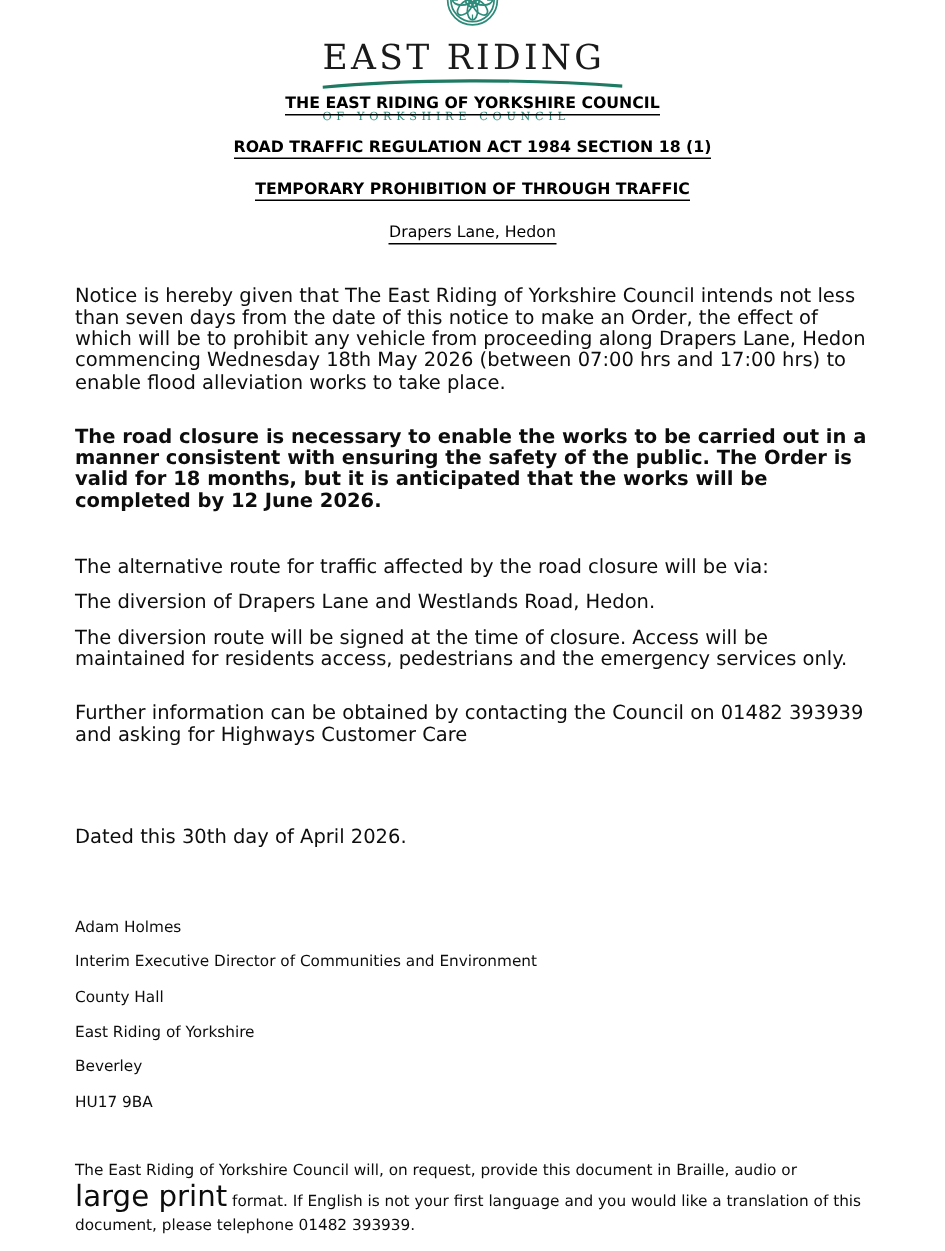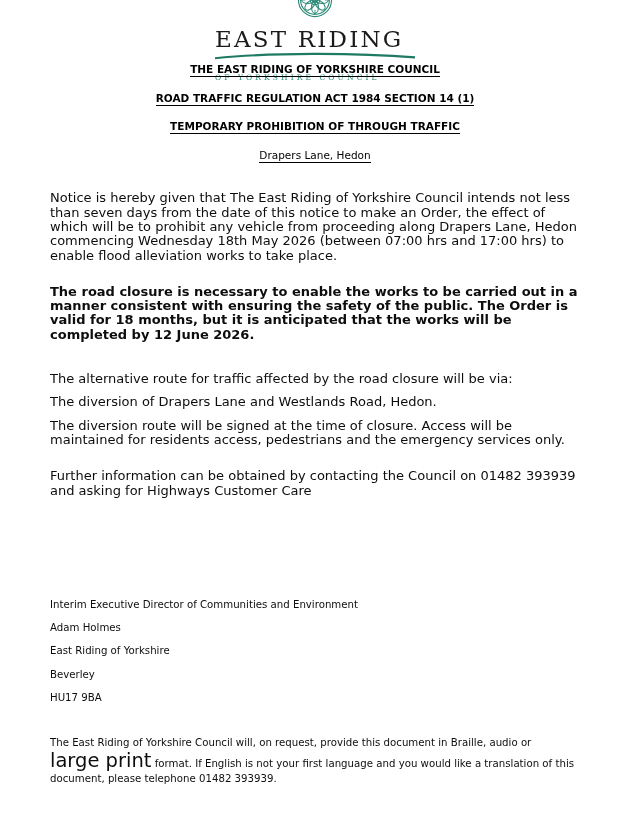--- a/index.html
+++ b/index.html
@@ -182,21 +182,21 @@
           <path d="M0,6.2 C55,0.6 140,0.6 200,5.4" stroke="#1E7A62" stroke-width="2.1" fill="none"></path>
         </svg>
         <div class="wordmark-sub">OF YORKSHIRE COUNCIL</div>
       </div>
 
     </div>
   </div>
 
   <div class="headings">
     <div class="doc-heading"><span class="u">THE EAST RIDING OF YORKSHIRE COUNCIL</span></div>
-    <div class="doc-heading"><span class="u">ROAD TRAFFIC REGULATION ACT 1984 SECTION 14 (1)</span></div>
+    <div class="doc-heading"><span class="u">ROAD TRAFFIC REGULATION ACT 1984 SECTION 18 (1)</span></div>
     <div class="doc-heading"><span class="u">TEMPORARY PROHIBITION OF THROUGH TRAFFIC</span></div>
     <div class="doc-subject"><span class="u">Drapers Lane, Hedon</span></div>
   </div>
 
   <div class="body-area">
 
     <div class="spacer-lg"></div>
 
     <p class="para">Notice is hereby given that The East Riding of Yorkshire Council intends not less than seven days from the date of this notice to make an Order, the effect of which will be to prohibit any vehicle from proceeding along Drapers Lane, Hedon commencing Wednesday 18th May 2026 (between 07:00 hrs and 17:00 hrs) to enable flood alleviation works to take place.</p>
 
@@ -215,26 +215,28 @@
     <div class="spacer-xs"></div>
 
     <p class="para">The diversion route will be signed at the time of closure.  Access will be maintained for residents access, pedestrians and the emergency services only.</p>
 
     <div class="spacer-md"></div>
 
     <p class="para">Further information can be obtained by contacting the Council on 01482 393939 and asking for Highways Customer Care</p>
 
     <div class="spacer-xxl"></div>
 
+    <p class="para">Dated this 30th day of April 2026.</p>
 
     <div class="spacer-xl"></div>
 
     <div>
+      <p class="addr-line">Adam Holmes</p>
       <p class="addr-line">Interim Executive Director of Communities and Environment</p>
-      <p class="addr-line">Adam Holmes</p>
+      <p class="addr-line">County Hall</p>
       <p class="addr-line">East Riding of Yorkshire</p>
       <p class="addr-line">Beverley</p>
       <p class="addr-line">HU17 9BA</p>
     </div>
 
     <div class="spacer-lg"></div>
 
     <p class="footer-note"><span>The East Riding of Yorkshire Council will, on request, provide this document in Braille, audio or </span><span class="large-print">large print</span><span> format. If English is not your first language and you would like a translation of this document, please telephone 01482 393939.</span></p>
 
   </div>

